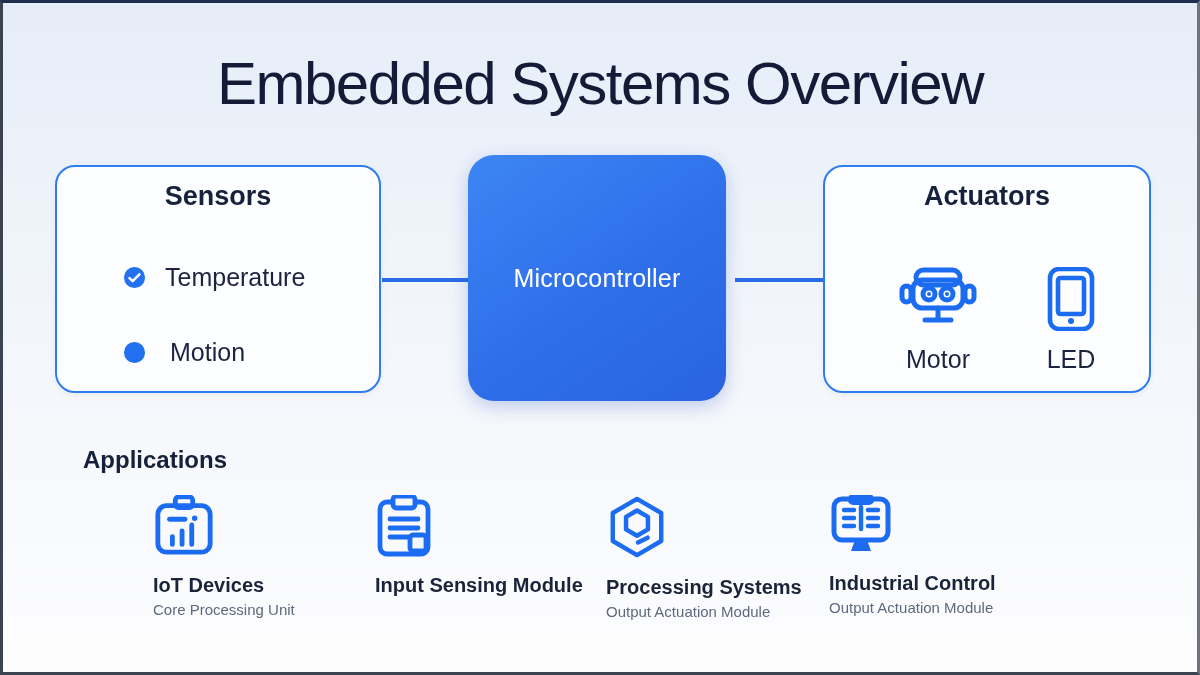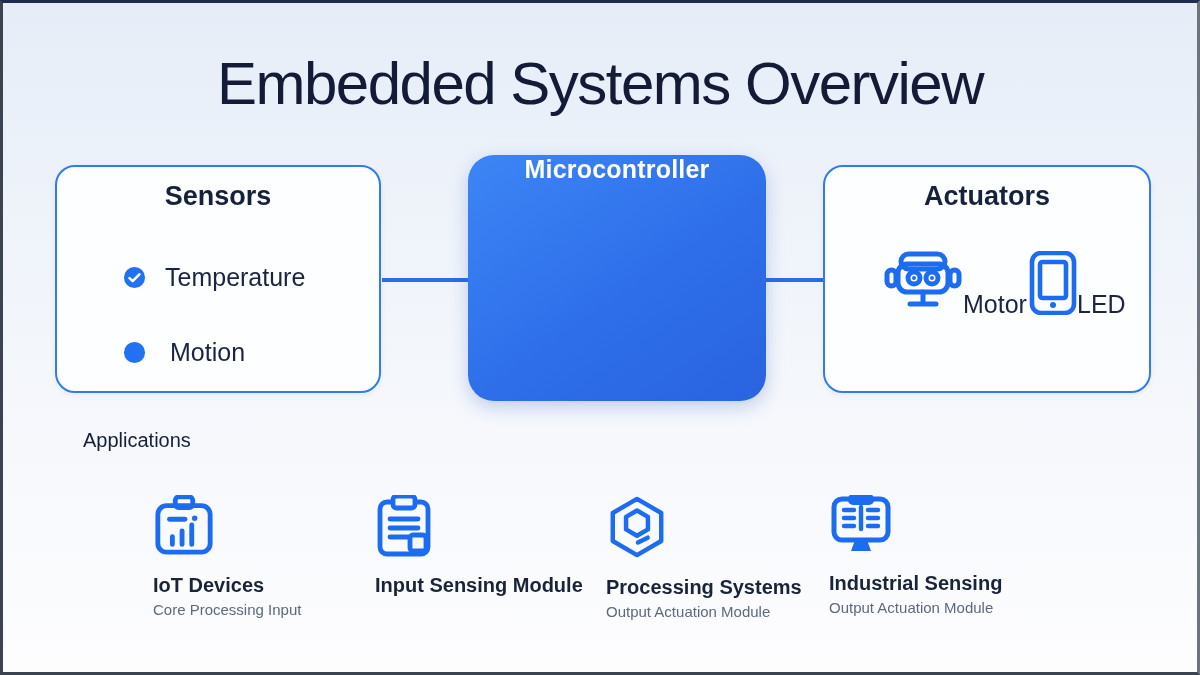--- a/index.html
+++ b/index.html
@@ -50,58 +50,59 @@
     gap: 24px;
     font-size: 25px;
     color: #1b2440;
   }
   .sensor-row.row-0 { top: 96px; gap: 19px; }
   .sensor-row.row-1 { top: 171px; }
   .sensor-row .bullet { width: 23px; height: 23px; flex: 0 0 auto; }
   .mcu-box {
     position: absolute;
     left: 465px; top: 152px;
-    width: 298px; height: 246px;
+    width: 258px; height: 246px;
     border-radius: 26px;
     background: linear-gradient(145deg, #3d85f5 0%, #2e6fe9 55%, #2a63e0 100%);
     box-shadow: 0 6px 18px rgba(35,80,190,0.25);
     display: flex;
-    align-items: flex-start;
+    align-items: center;
     justify-content: center;
     color: #ffffff;
     font-size: 25px;
-    font-weight: 700;
+    font-weight: 400;
     letter-spacing: 0.2px;
   }
   .connector {
     position: absolute;
     top: 275px;
     height: 4px;
     background: #2a6ce8;
   }
   .connector-left { left: 379px; width: 86px; }
   .connector-right { left: 732px; width: 88px; }
   .actuator-item {
     position: absolute;
-    top: 84px;
-    display: flex;
-    align-items: flex-end;
+    top: 100px;
+    display: flex;
+    flex-direction: column;
+    align-items: center;
   }
   .actuator-item.item-0 { left: 58px; width: 110px; }
   .actuator-item.item-1 { left: 204px; width: 84px; }
   .actuator-item .a-label {
     margin-top: 10px;
     font-size: 25px;
     color: #1b2440;
   }
   .apps-title {
     position: absolute;
-    left: 80px; top: 426px;
-    font-size: 20px;
-    font-weight: normal;
+    left: 80px; top: 443px;
+    font-size: 24px;
+    font-weight: bold;
     color: #15203a;
   }
   .app-item {
     position: absolute;
     top: 492px;
     width: 224px;
     display: flex;
     flex-direction: column;
     align-items: flex-start;
     text-align: center;
@@ -209,21 +210,21 @@
         <g class="icon-blue" stroke-width="5">
           <rect x="23" y="2" width="18" height="11" rx="3.5"></rect>
           <rect x="5" y="11" width="54" height="48" rx="9"></rect>
           <path d="M17 25 h16"></path>
           <path d="M20 51 v-8 M30 51 v-14 M40 51 v-20"></path>
         </g>
         <circle class="icon-fill" cx="43" cy="24" r="2.8"></circle>
       </svg>
     </span>
     <span class="app-label">IoT Devices</span>
-    <span class="app-sublabel">Core Processing Input</span>
+    <span class="app-sublabel">Core Processing Unit</span>
   </div>
 
   <div class="app-item item-1">
     <span>
       <svg width="58" height="62" viewBox="0 0 56 62">
         <g class="icon-blue" stroke-width="4.8">
           <rect x="4" y="7" width="48" height="52" rx="7"></rect>
           <rect class="icon-mask" x="17" y="1" width="22" height="12" rx="3.5"></rect>
           <path d="M14 24 h28 M14 33 h28 M14 42 h20"></path>
           <rect class="icon-mask" x="34" y="40" width="16" height="16" rx="3"></rect>
@@ -258,17 +259,17 @@
           <rect x="5" y="4" width="54" height="41" rx="8"></rect>
         </g>
         <g class="icon-blue" stroke-width="4.4">
           <path d="M15 15 h10 M15 23 h10 M15 31 h10"></path>
           <path d="M32 12 v22"></path>
           <path d="M39 15 h10 M39 23 h10 M39 31 h10"></path>
         </g>
         <path class="icon-fill" d="M26 45 h12 l4 11 h-20 Z"></path>
       </svg>
     </span>
-    <span class="app-label">Industrial Sensing</span>
+    <span class="app-label">Industrial Control</span>
     <span class="app-sublabel">Output Actuation Module</span>
   </div>
 
 </div>
 
 </body></html>

